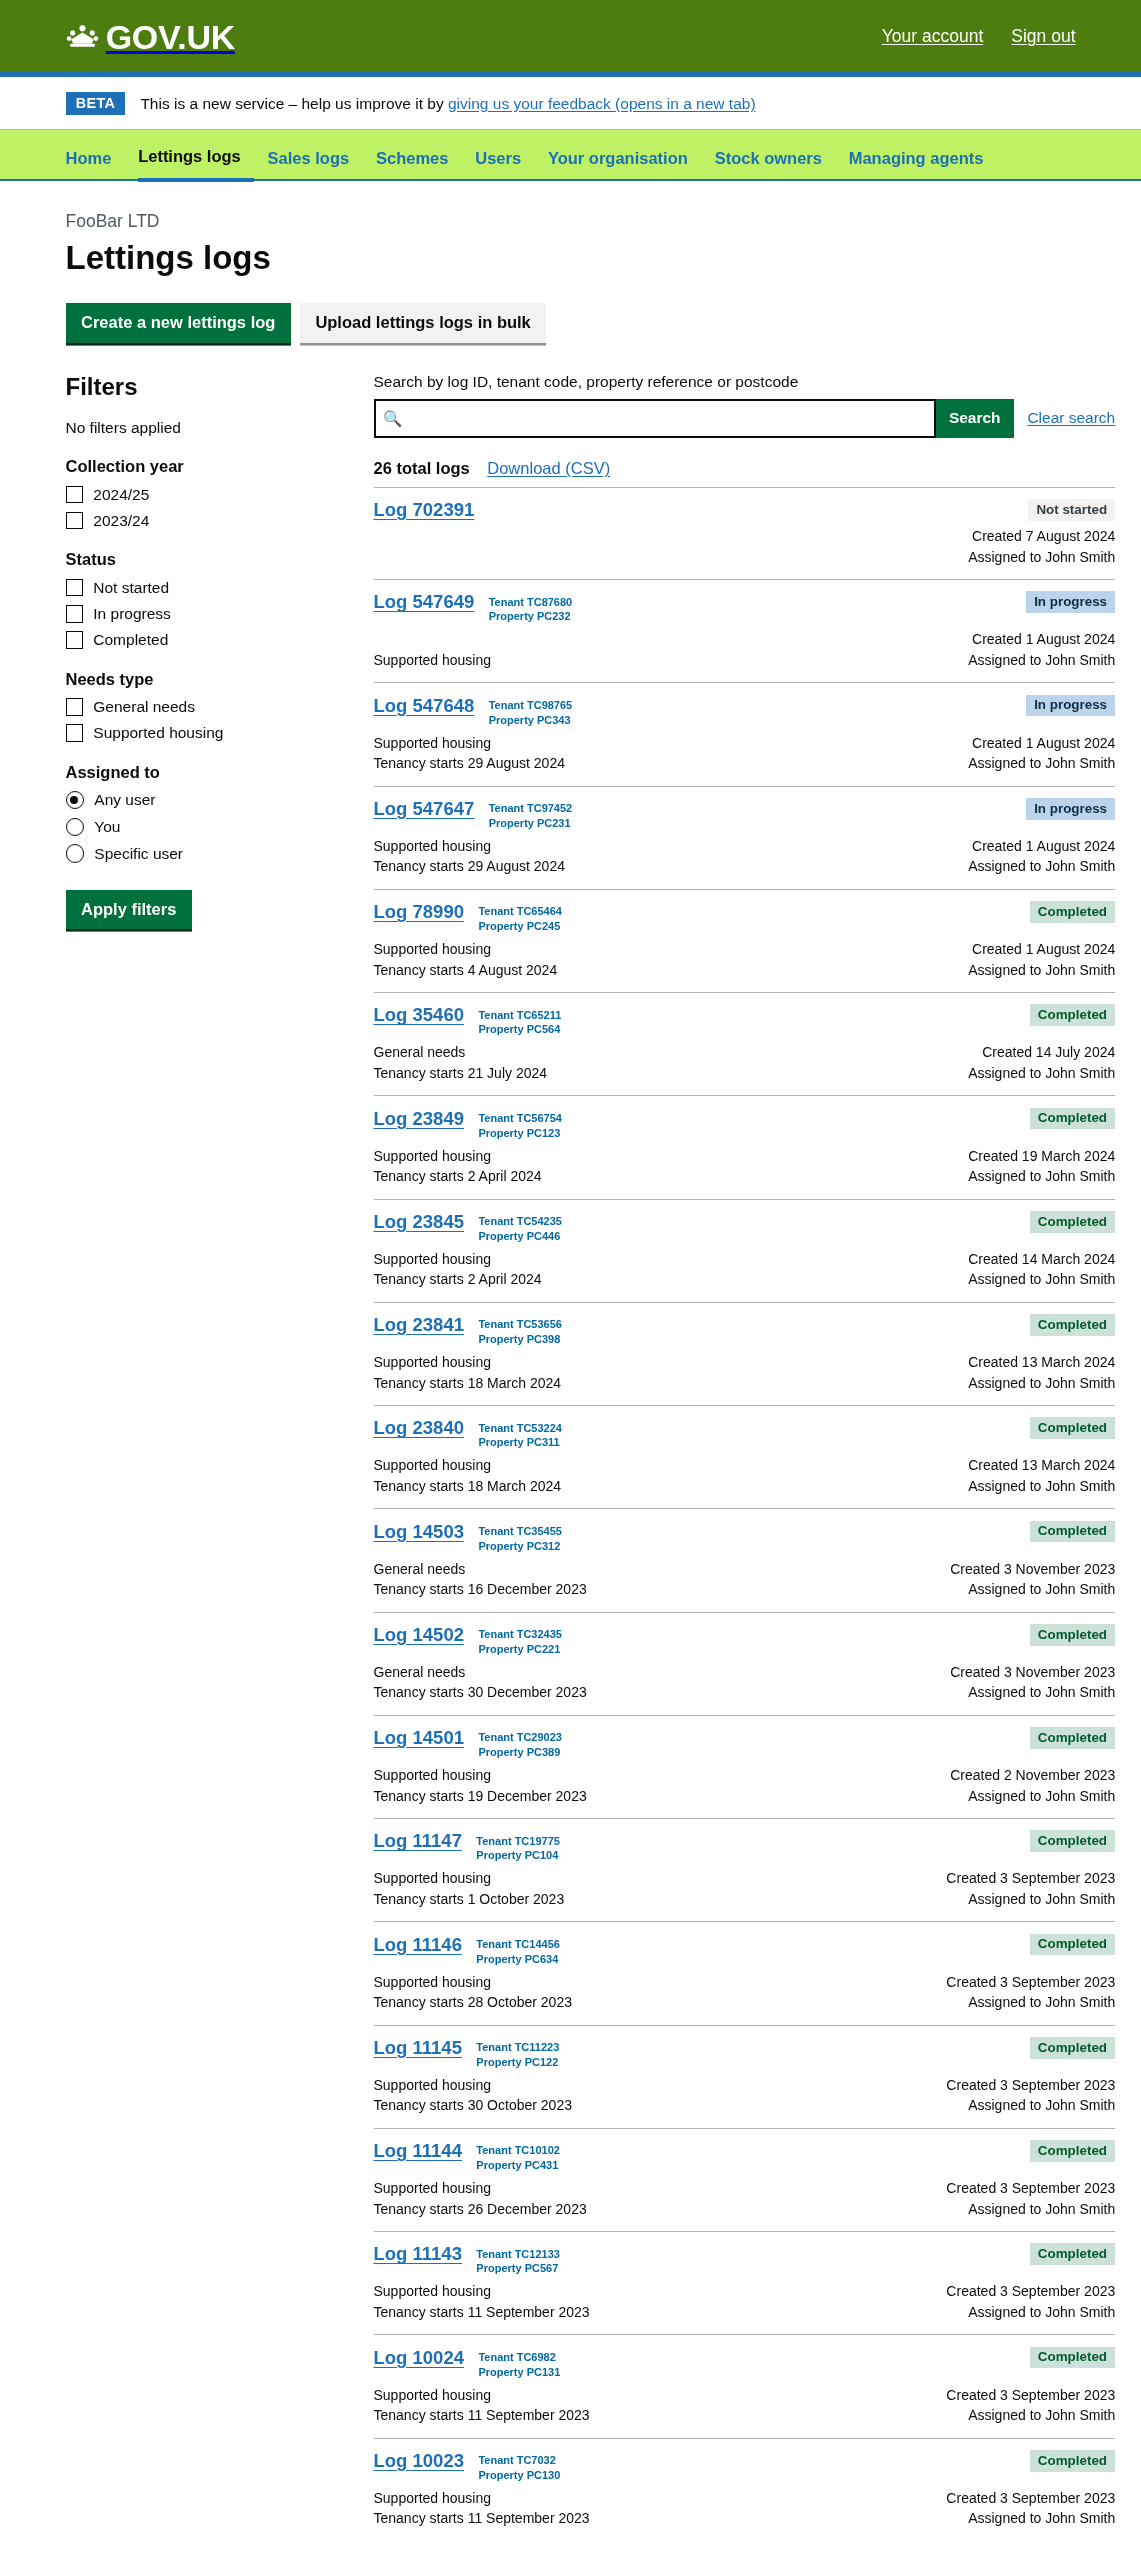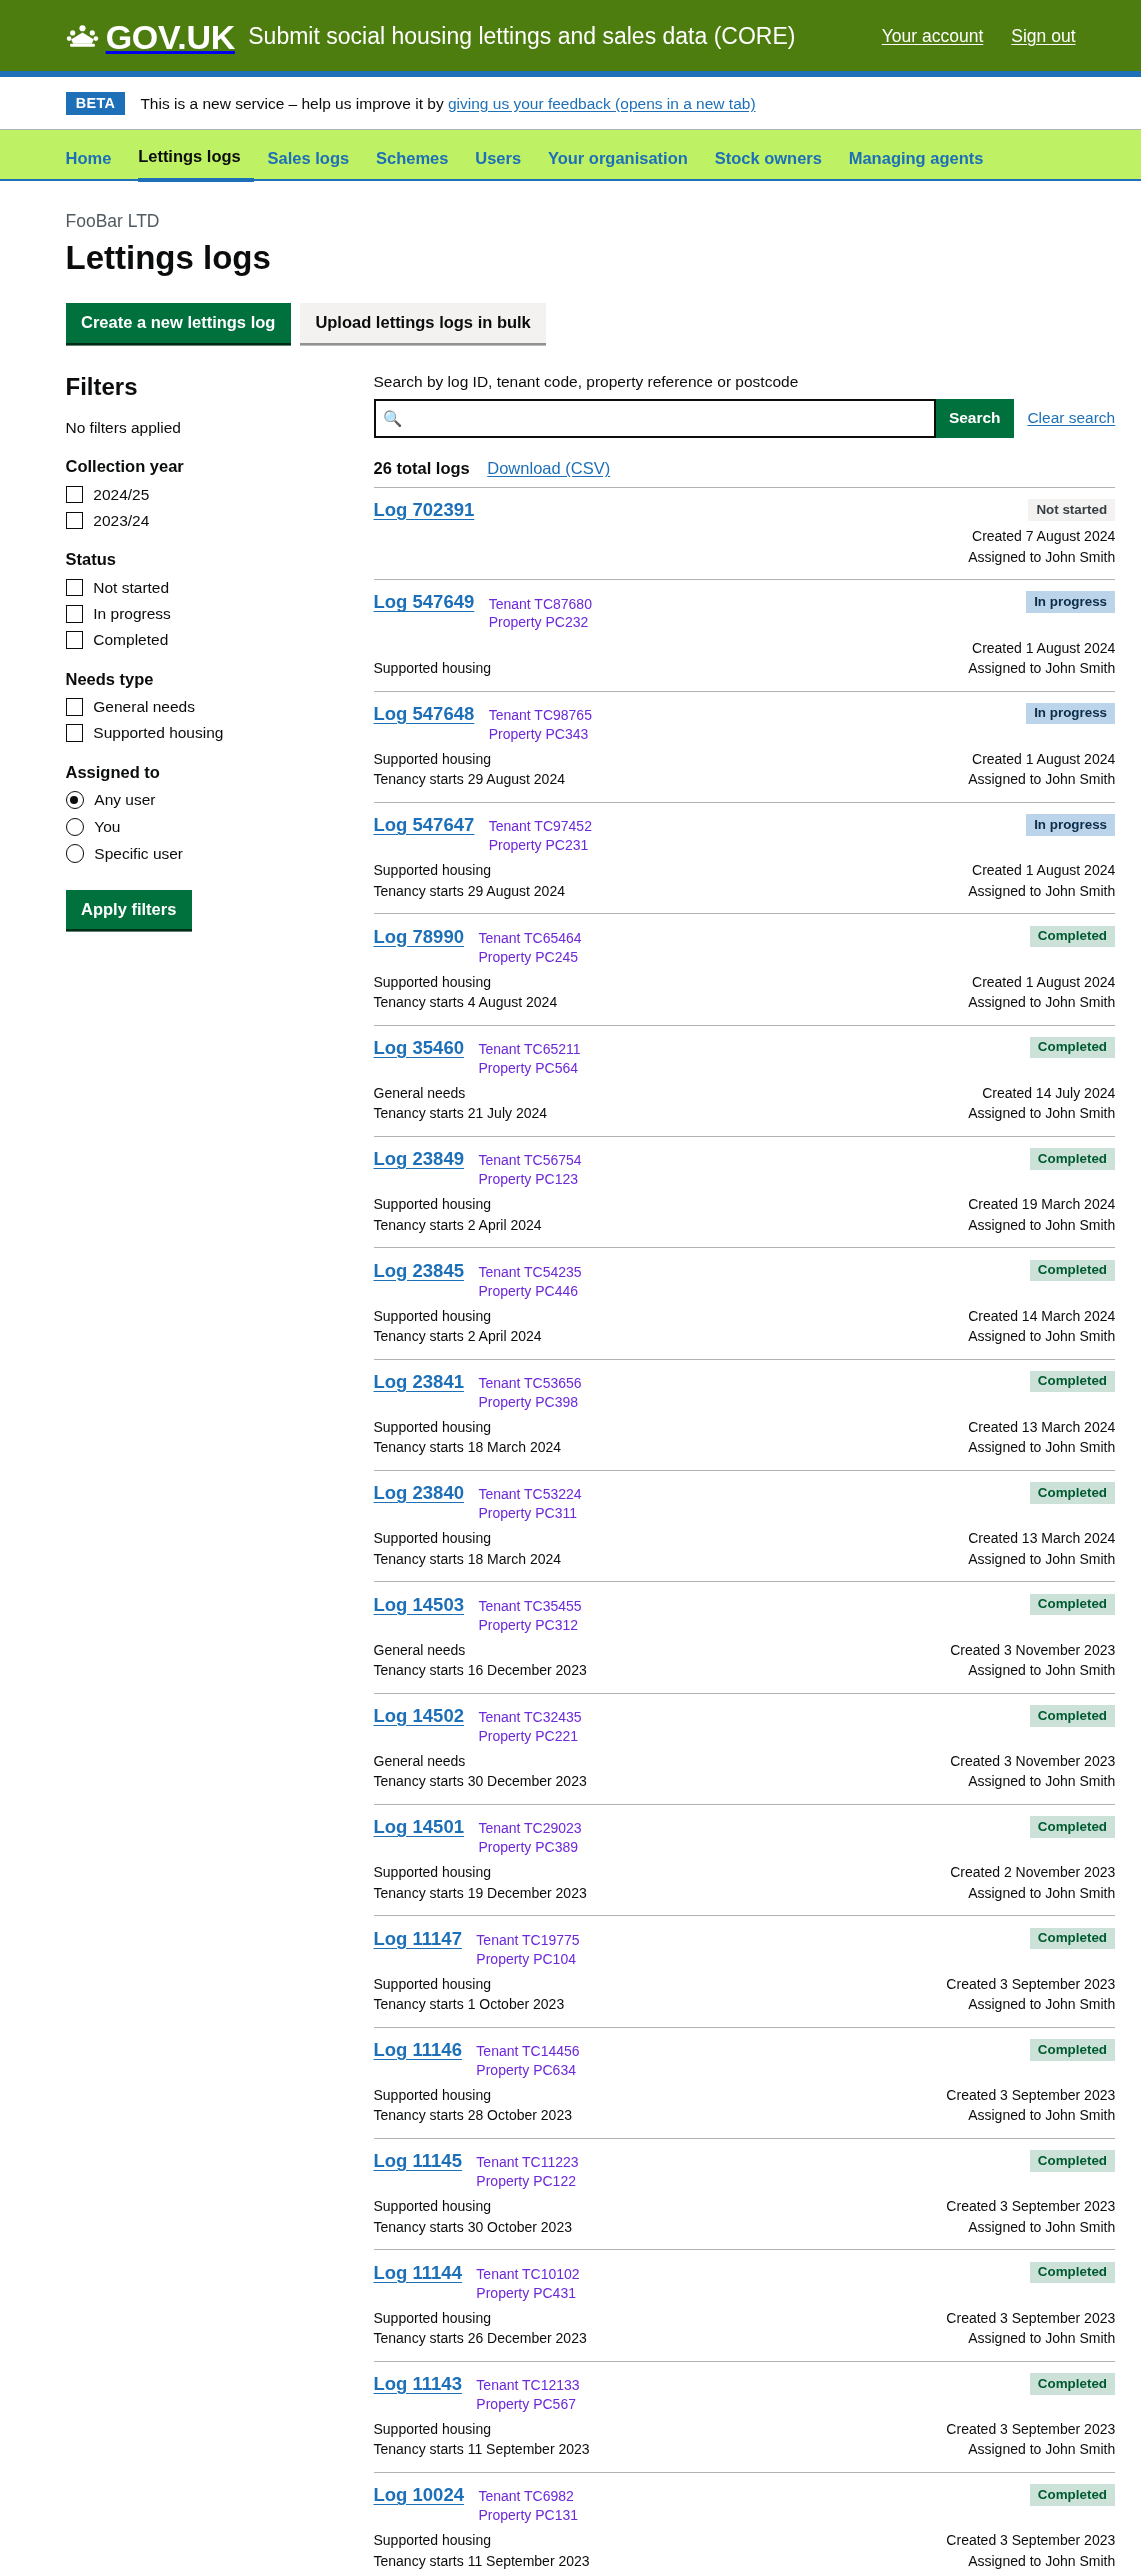--- a/index.html
+++ b/index.html
@@ -301,24 +301,25 @@
   .log-id {
     font-size: 18.5px;
     font-weight: bold;
     color: #1d70b8;
     text-decoration: underline;
     text-underline-offset: 2.6px;
     white-space: nowrap;
   }
   .log-codes {
     margin-left: 14.4px;
-    font-size: 14px;
-    color: #6d28d9;
+    font-size: 11px;
+    color: #0369a1;
     line-height: 1.35;
     padding-top: 3.1px;
+    font-weight: bold;
   }
   .log-status-wrap {
     margin-left: auto;
     text-align: right;
   }
   .status-tag {
     display: inline-block;
     font-size: 13.4px;
     font-weight: bold;
     padding: 3.6px 8.2px 4.6px 8.2px;
@@ -364,21 +365,20 @@
                 <circle cx="51" cy="17" r="5"></circle>
                 <circle cx="6" cy="28" r="4.5"></circle>
                 <circle cx="58" cy="28" r="4.5"></circle>
                 <path d="M10 30 L32 16 L54 30 L50 38 L14 38 Z"></path>
                 <rect x="8" y="38" width="48" height="6" rx="2"></rect>
               </g>
             </svg>
           </span>
           <span class="govuk-wordmark">GOV.UK</span>
         </a>
-        <span class="service-name">Submit social housing lettings and sales data (CORE)</span>
         <div class="header-right">
           <a href="#">Your account</a>
           <a href="#">Sign out</a>
         </div>
       </div>
     </div>
   </div>
   <div class="header-blue-bar"></div>
 
   <div class="phase-banner">

